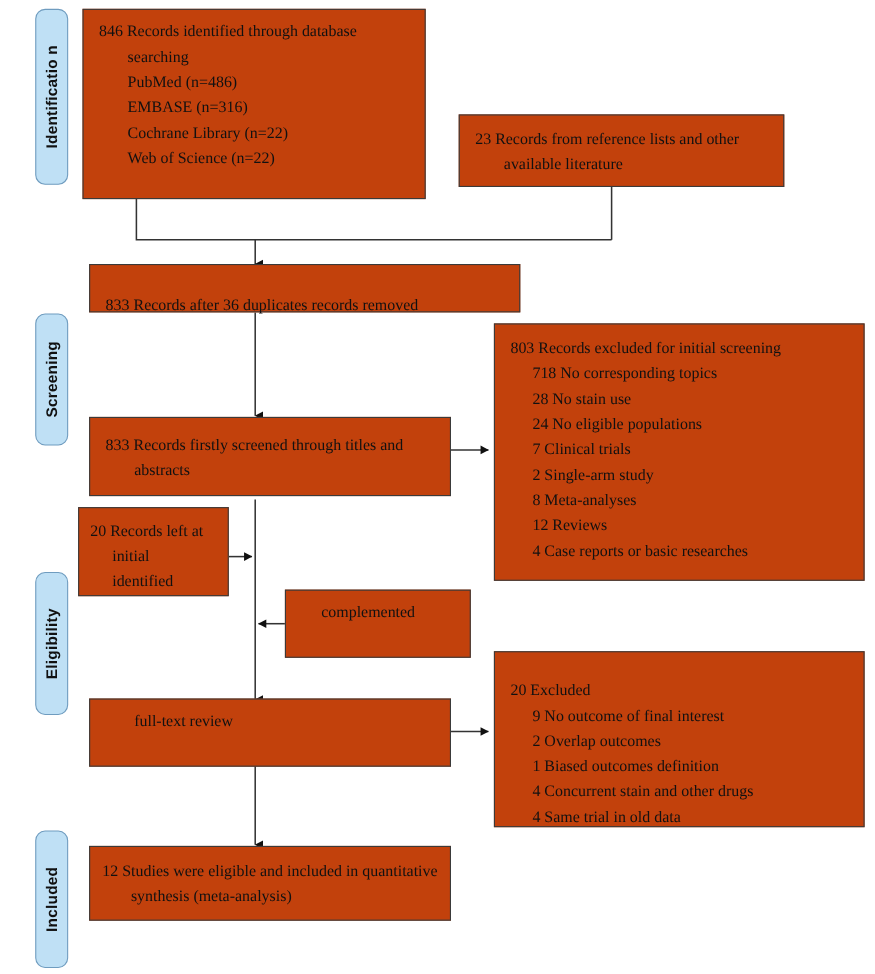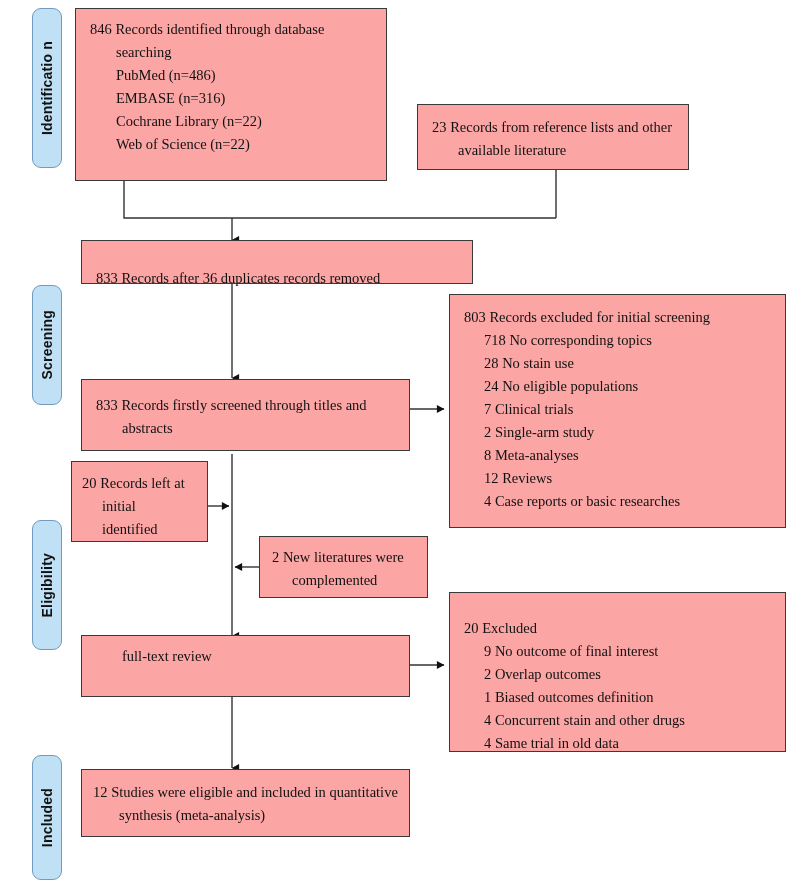--- a/index.html
+++ b/index.html
@@ -42,21 +42,21 @@
     white-space: pre;
     line-height: 1.05;
     writing-mode: vertical-rl;
     transform: rotate(180deg);
     letter-spacing: 0.2px;
     text-align: center;
   }
   .flow-box {
     position: absolute;
     box-sizing: border-box;
-    background: #fca5a5;
+    background: #c2410c;
     border: 1.2px solid #3a3a3a;
     padding: 9px 10px 9px 14px;
   }
   .box-line {
     font-size: 14.5px;
     color: #111111;
     line-height: 23px;
     white-space: pre;
   }
   .indent-1 { padding-left: 26px; }
@@ -122,21 +122,21 @@
 
   <div class="flow-box" style="left:75px; top:8px; width:312px; height:173px;">
     <div class="box-line">846 Records identified through database</div>
     <div class="box-line indent-1">searching</div>
     <div class="box-line indent-1">PubMed (n=486)</div>
     <div class="box-line indent-1">EMBASE (n=316)</div>
     <div class="box-line indent-1">Cochrane Library (n=22)</div>
     <div class="box-line indent-1">Web of Science (n=22)</div>
   </div>
 
-  <div class="flow-box" style="left:417px; top:104px; width:272px; height:66px; padding-top:11px;">
+  <div class="flow-box" style="left:417px; top:104px; width:296px; height:66px; padding-top:11px;">
     <div class="box-line">23 Records from reference lists and other</div>
     <div class="box-line indent-1">available literature</div>
   </div>
 
   <div class="flow-box" style="left:81px; top:240px; width:392px; height:44px; padding-top:26px;">
     <div class="box-line">833 Records after 36 duplicates records removed</div>
   </div>
 
   <div class="flow-box" style="left:81px; top:379px; width:329px; height:72px; padding-top:14px;">
     <div class="box-line">833 Records firstly screened through titles and</div>
@@ -155,21 +155,20 @@
     <div class="box-line indent-2">4 Case reports or basic researches</div>
   </div>
 
   <div class="flow-box" style="left:71px; top:461px; width:137px; height:81px; padding-top:10px; padding-left:10px;">
     <div class="box-line">20 Records left at</div>
     <div class="box-line indent-2">initial</div>
     <div class="box-line indent-2">identified</div>
   </div>
 
   <div class="flow-box" style="left:259px; top:536px; width:169px; height:62px; padding-top:9px; padding-left:12px;">
-    <div class="box-line">2 New literatures were</div>
     <div class="box-line indent-2">complemented</div>
   </div>
 
   <div class="flow-box" style="left:81px; top:635px; width:329px; height:62px; padding-top:9px;">
     <div class="box-line indent-1">full-text review</div>
   </div>
 
   <div class="flow-box" style="left:449px; top:592px; width:337px; height:160px; padding-top:24px;">
     <div class="box-line">20 Excluded</div>
     <div class="box-line indent-2">9 No outcome of final interest</div>

